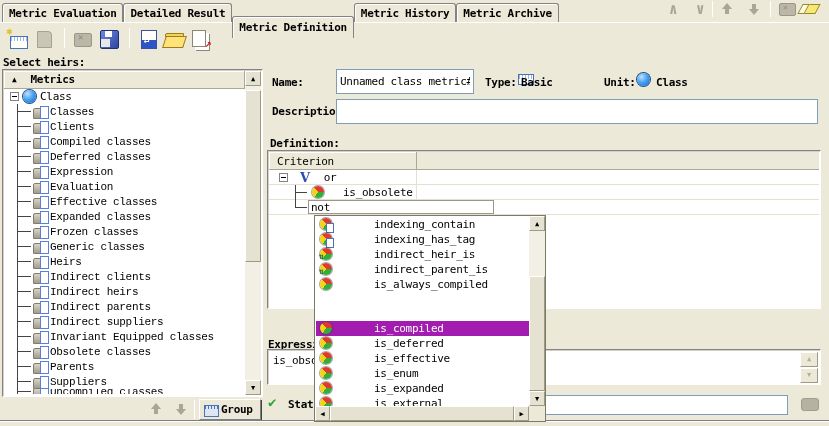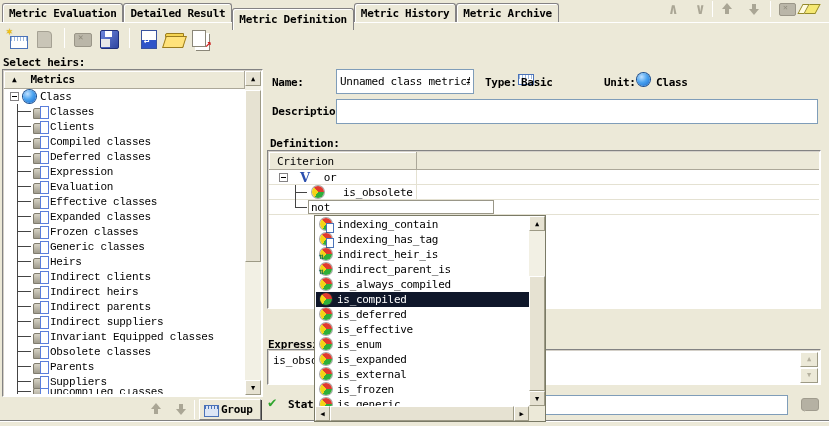--- a/index.html
+++ b/index.html
@@ -7,21 +7,21 @@
   body { font-family:"DejaVu Sans Mono","Liberation Mono",monospace; font-size:11px; color:#000; letter-spacing:-0.3px; }
   .app { position:relative; width:829px; height:426px; background:#ece9d8; overflow:hidden; }
   .lbl { position:absolute; font-weight:bold; white-space:nowrap; }
 
   
   .tabbar { position:absolute; left:0; top:0; width:829px; height:22px; }
   .tab { position:relative; display:inline-block; margin-top:3px; height:19px; padding:3px 6px 0 6px;
          background:#ece9d8; border:1px solid #848284; border-bottom:none; border-radius:3px 3px 0 0;
          box-shadow:inset 1px 1px 0 #fff; font-weight:bold; vertical-align:top; cursor:default; }
   .tab:first-child { margin-left:2px; }
-  .tab.active { margin-top:8px; height:22px; padding-top:4px; z-index:2; }
+  .tab.active { margin-top:16px; height:22px; padding-top:4px; z-index:2; }
 
   
   .toolbar { position:absolute; left:0; top:22px; width:829px; height:31px; border-top:1px solid #fff;
              display:flex; align-items:center; padding-left:6px; }
   .tsep { width:1px; height:20px; background:#aca899; border-right:1px solid #fff; margin:0 6px; }
   .tico { position:relative; width:23px; height:23px; margin-right:3px; }
   .ti-new::before { content:''; position:absolute; left:4px; top:9px; width:16px; height:11px; background:#fff;
      border:1px solid #4a72b8; background-image:repeating-linear-gradient(90deg,#9db8dd 0 1px,transparent 1px 3px); background-size:100% 4px; background-repeat:no-repeat; }
   .ti-new::after { content:'✶'; position:absolute; left:0; top:-2px; color:#f7c50c; font-size:11px; text-shadow:0 0 1px #a88300; }
   .ti-dup::before { content:''; position:absolute; left:5px; top:4px; width:13px; height:15px; background:#c9c5b7; border:1px solid #a5a193; border-radius:0 4px 0 0; }
@@ -145,22 +145,22 @@
   .lbl-status { left:288px; top:398px; }
   .status-field { left:337px; top:395px; width:451px; height:20px; }
   .comment-ico { position:absolute; left:799px; top:397px; width:20px; height:17px; }
   .comment-ico::before { content:''; position:absolute; left:2px; top:1px; width:16px; height:11px; background:#b5b1a3; border:1px solid #a09c8e; border-radius:3px; }
   .comment-ico::after { content:''; position:absolute; left:5px; top:11px; border-left:4px solid #b5b1a3; border-bottom:4px solid transparent; }
   .bottom-line { position:absolute; left:0; top:420px; width:829px; height:2px; background:#808080; border-bottom:1px solid #fff; }
 
   
   .dropdown { position:absolute; left:314px; top:215px; width:232px; height:207px; background:#fff; border:1px solid #7a7a66; z-index:10; }
   .ditems { position:absolute; left:1px; top:1px; width:214px; height:190px; overflow:hidden; }
-  .ditem { height:15px; display:flex; align-items:center; padding-left:4px; white-space:nowrap; cursor:default; }
-  .ditem.selected { background:#0f172a; color:#fff; }
+  .ditem { height:15px; display:flex; align-items:center; padding-left:4px; white-space:nowrap; cursor:default;gap:37px; }
+  .ditem.selected { background:#a21caf; color:#fff;margin-top:29px; }
   .dvscroll { position:absolute; top:0; right:0; width:16px; height:190px; background:#f2f0e4; }
   .dhscroll { position:absolute; left:0; bottom:0; height:15px; width:230px; background:#f2f0e4; }
   .dcorner { position:absolute; right:0; bottom:0; width:16px; height:15px; background:#ece9d8; }
 </style>
 </head>
 <body>
 
 <div class="app">
 
   <div class="tabbar">

